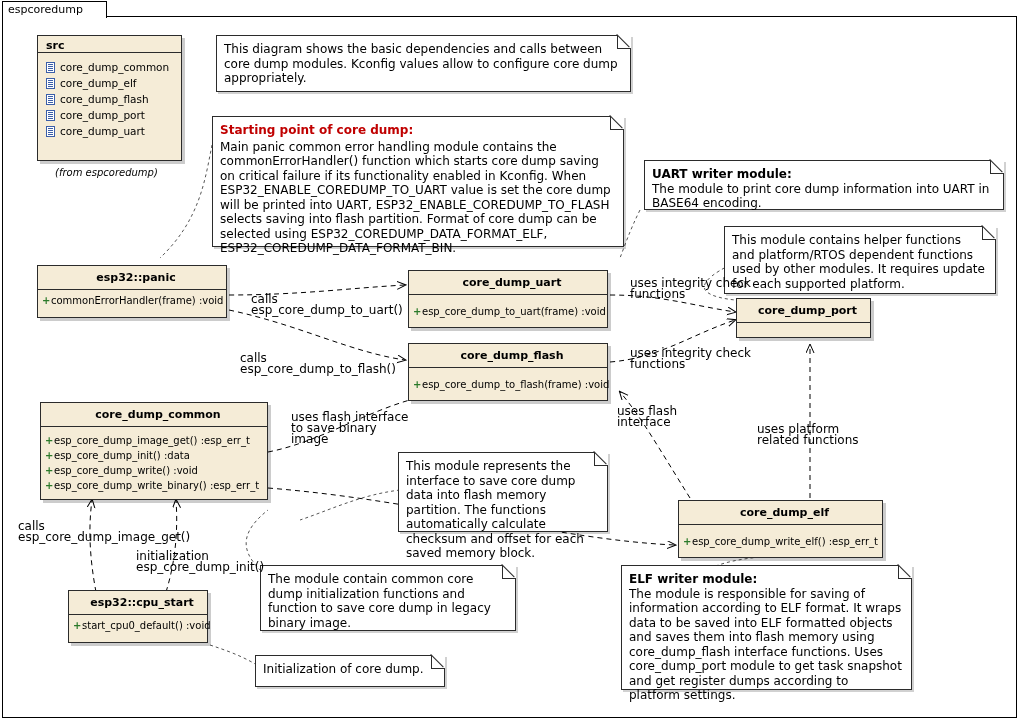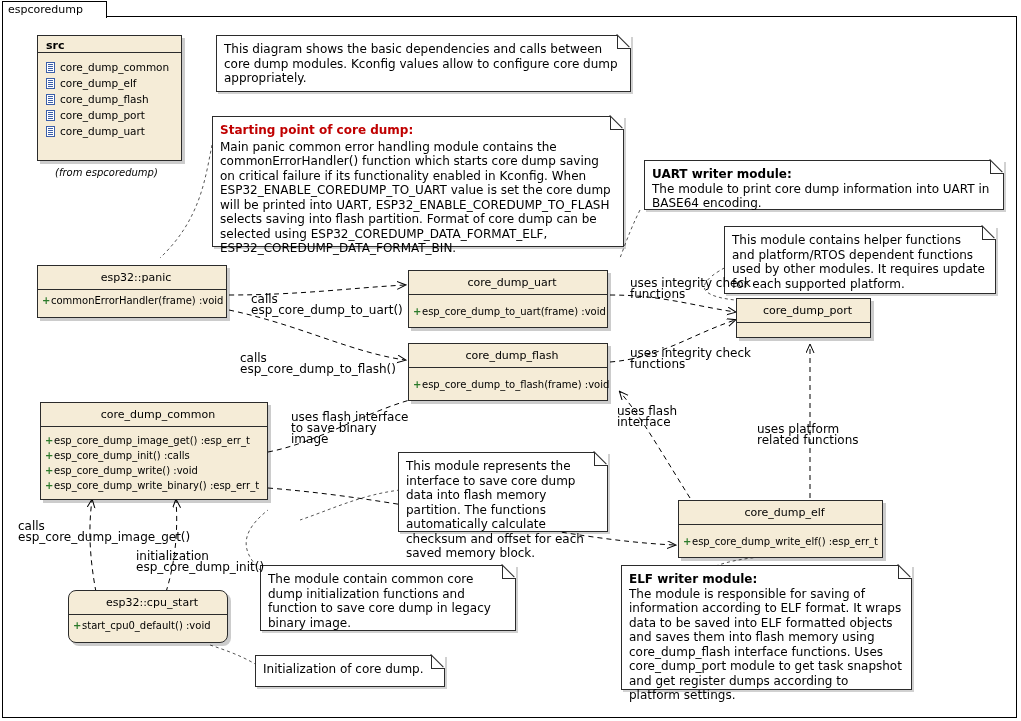--- a/index.html
+++ b/index.html
@@ -61,21 +61,21 @@
   .clsbox {
     position: absolute;
     background: #f5ecd7;
     border: 1px solid #2b2b2b;
     box-sizing: border-box;
     box-shadow: 3px 3px 0 rgba(0,0,0,0.20);
   }
   .clsbox .title {
     text-align: center;
     font-size: 11px;
-    font-weight: normal;
+    font-weight: bold;
     color: #000000;
     padding: 5px 4px 5px 12px;
     border-bottom: 1px solid #2b2b2b;
     white-space: nowrap;
   }
   .clsbox .ops {
     padding: 3px 4px 4px 4px;
   }
   .clsbox .op {
     font-size: 10px;
@@ -336,34 +336,34 @@
 
   <div class="clsbox" style="left:736px; top:298px; width:135px; height:40px;">
     <div class="title">core_dump_port</div>
     <div class="ops" style="height:12px;"></div>
   </div>
 
   <div class="clsbox" style="left:40px; top:402px; width:228px; height:98px;">
     <div class="title">core_dump_common</div>
     <div class="ops" style="padding-top:6px;">
       <div class="op"><span class="vis">+</span><span>esp_core_dump_image_get()  :esp_err_t</span></div>
-      <div class="op"><span class="vis">+</span><span>esp_core_dump_init()  :calls</span></div>
+      <div class="op"><span class="vis">+</span><span>esp_core_dump_init()  :data</span></div>
       <div class="op"><span class="vis">+</span><span>esp_core_dump_write()  :void</span></div>
       <div class="op"><span class="vis">+</span><span>esp_core_dump_write_binary()  :esp_err_t</span></div>
     </div>
   </div>
 
   <div class="clsbox" style="left:678px; top:500px; width:205px; height:58px;">
     <div class="title">core_dump_elf</div>
     <div class="ops" style="padding-top:9px;">
       <div class="op"><span class="vis">+</span><span>esp_core_dump_write_elf()  :esp_err_t</span></div>
     </div>
   </div>
 
-  <div class="clsbox" style="left:68px; top:590px; width:160px; height:53px;border-radius:8px;">
+  <div class="clsbox" style="left:68px; top:590px; width:140px; height:53px;">
     <div class="title">esp32::cpu_start</div>
     <div class="ops">
       <div class="op"><span class="vis">+</span><span>start_cpu0_default()  :void</span></div>
     </div>
   </div>
 
   <div class="elabel" style="left:251px; top:294px;">calls<br>esp_core_dump_to_uart()</div>
   <div class="elabel" style="left:240px; top:353px;">calls<br>esp_core_dump_to_flash()</div>
   <div class="elabel" style="left:630px; top:278px;">uses integrity check<br>functions</div>
   <div class="elabel" style="left:630px; top:348px;">uses integrity check<br>functions</div>

